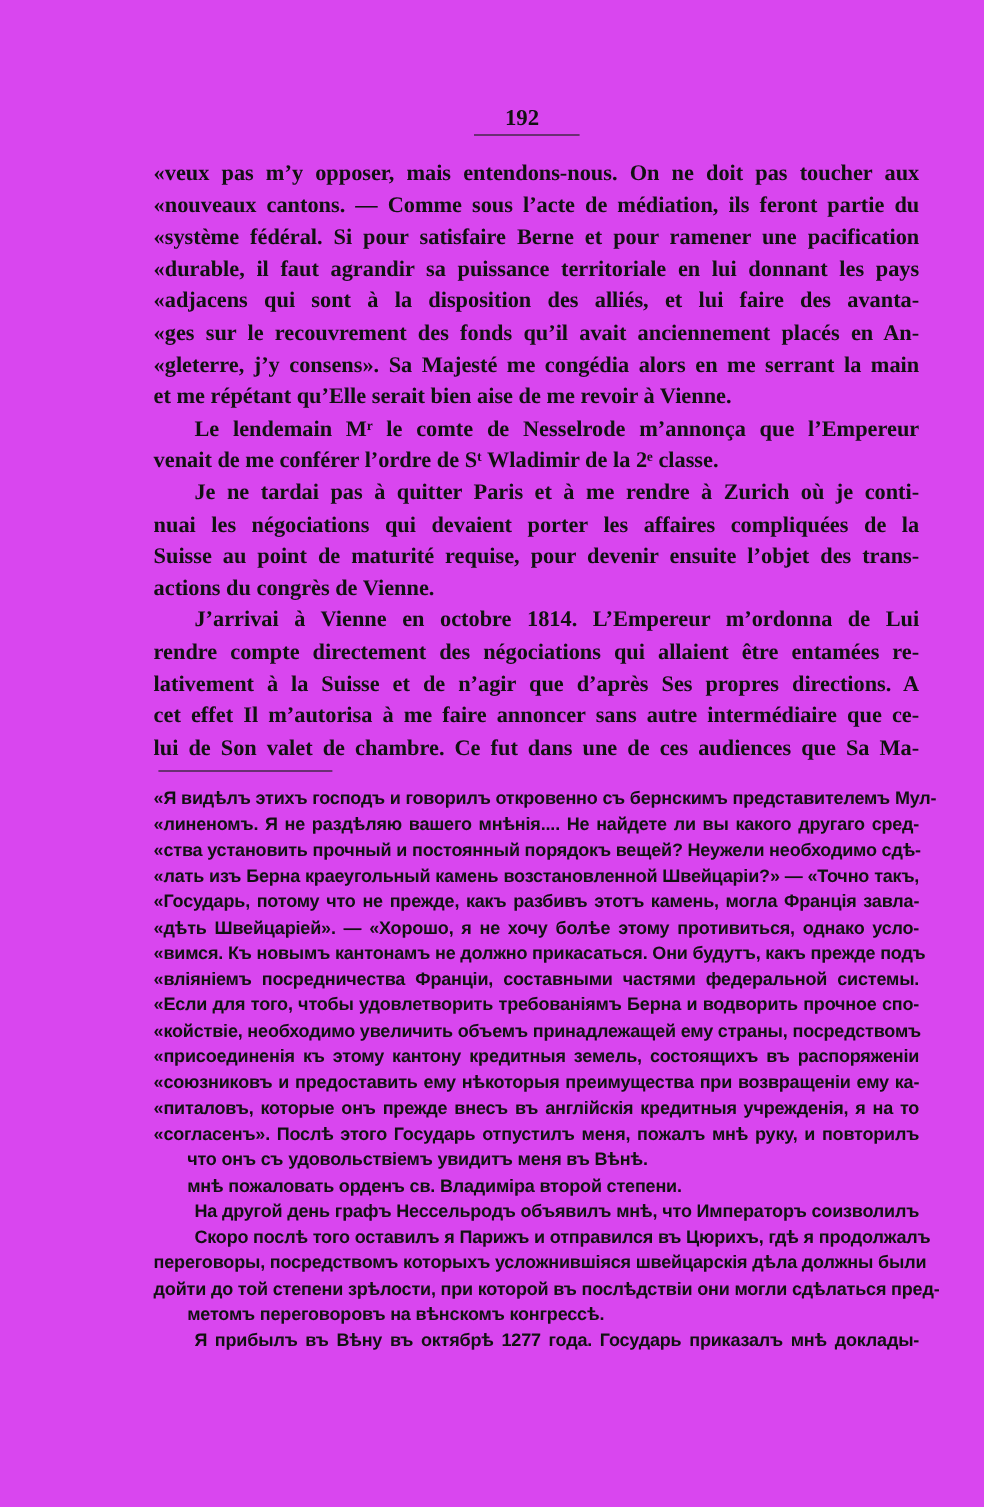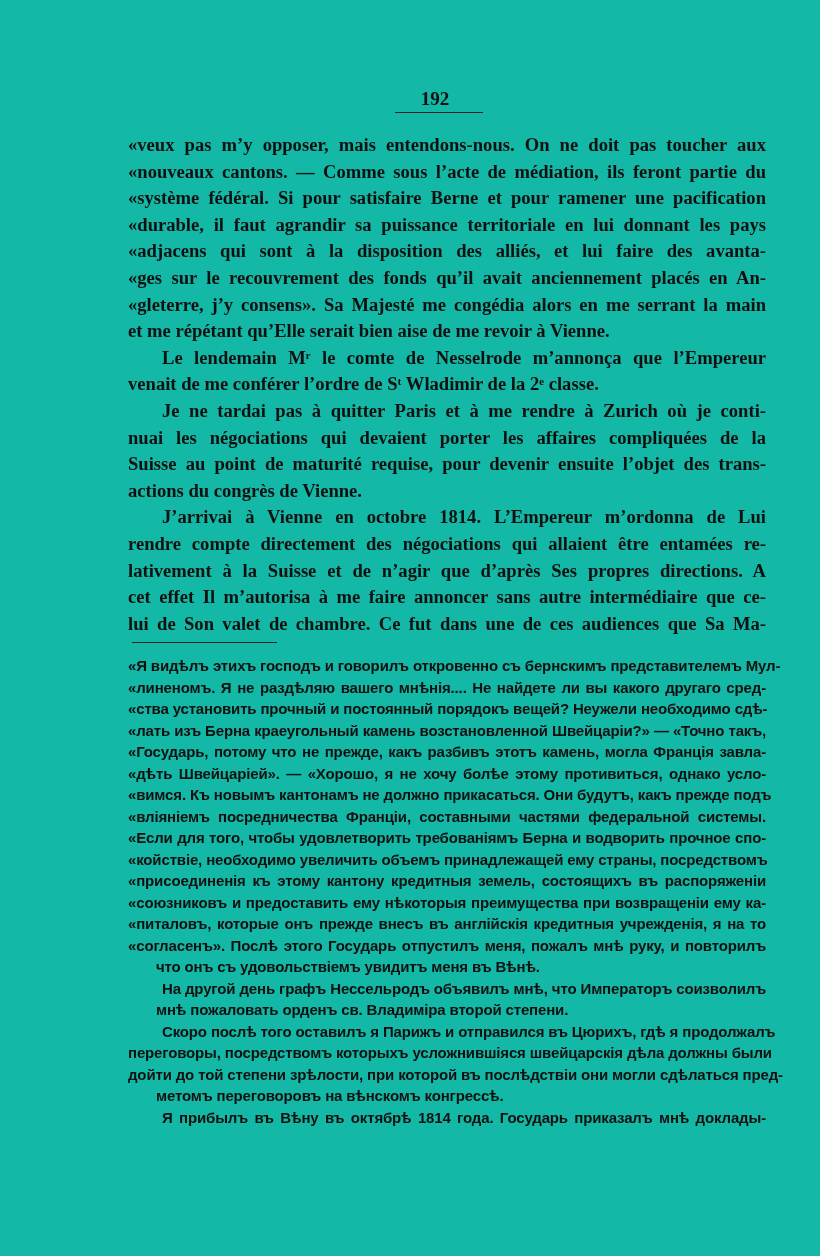--- a/index.html
+++ b/index.html
@@ -1,17 +1,17 @@
 <!DOCTYPE html>
 <html><head>
 <meta charset="utf-8">
 <style>
   html, body { margin: 0; padding: 0; background: #ffffff; }
   body { width: 820px; height: 1256px; position: relative; overflow: hidden; }
-  .page { position: absolute; left: 0; top: 0; width: 820px; height: 1256px; background: #14b8a6; color: #111; }
+  .page { position: absolute; left: 0; top: 0; width: 820px; height: 1256px; background: #d946ef; color: #111; }
   .page-number { position: absolute; left: 395px; top: 88px; width: 80px; text-align: center;
     font-family: "Liberation Serif", serif; font-weight: bold; font-size: 19px; line-height: 22px; color: #111; }
   .page-number-rule { position: absolute; left: 395px; top: 112px; width: 88px; height: 1px; background: #222; }
 
   .main-text { position: absolute; left: 128px; top: 132px; width: 638px;
     font-family: "Liberation Serif", serif; font-weight: bold; font-size: 18.6px; line-height: 26.6px; color: #111; }
   .main-text .line { display: block; text-align: justify; text-align-last: justify; white-space: nowrap; overflow: visible; height: 26.6px; }
   .main-text .line.last { text-align-last: left; }
   .main-text .line.indent { padding-left: 34px; }
 
@@ -64,21 +64,21 @@
     <span class="line">«дѣть Швейцаріей». — «Хорошо, я не хочу болѣе этому противиться, однако усло-</span>
     <span class="line">«вимся. Къ новымъ кантонамъ не должно прикасаться. Они будутъ, какъ прежде подъ</span>
     <span class="line">«вліяніемъ посредничества Франціи, составными частями федеральной системы.</span>
     <span class="line">«Если для того, чтобы удовлетворить требованіямъ Берна и водворить прочное спо-</span>
     <span class="line">«койствіе, необходимо увеличить объемъ принадлежащей ему страны, посредствомъ</span>
     <span class="line">«присоединенія къ этому кантону кредитныя земель, состоящихъ въ распоряженіи</span>
     <span class="line">«союзниковъ и предоставить ему нѣкоторыя преимущества при возвращеніи ему ка-</span>
     <span class="line">«питаловъ, которые онъ прежде внесъ въ англійскія кредитныя учрежденія, я на то</span>
     <span class="line">«согласенъ». Послѣ этого Государь отпустилъ меня, пожалъ мнѣ руку, и повторилъ</span>
     <span class="line last">что онъ съ удовольствіемъ увидитъ меня въ Вѣнѣ.</span>
+    <span class="line last">мнѣ пожаловать орденъ св. Владиміра второй степени.</span>
     <span class="line indent">На другой день графъ Нессельродъ объявилъ мнѣ, что Императоръ соизволилъ</span>
-    <span class="line last">мнѣ пожаловать орденъ св. Владиміра второй степени.</span>
     <span class="line indent">Скоро послѣ того оставилъ я Парижъ и отправился въ Цюрихъ, гдѣ я продолжалъ</span>
     <span class="line">переговоры, посредствомъ которыхъ усложнившіяся швейцарскія дѣла должны были</span>
     <span class="line">дойти до той степени зрѣлости, при которой въ послѣдствіи они могли сдѣлаться пред-</span>
     <span class="line last">метомъ переговоровъ на вѣнскомъ конгрессѣ.</span>
-    <span class="line indent">Я прибылъ въ Вѣну въ октябрѣ 1814 года. Государь приказалъ мнѣ доклады-</span>
+    <span class="line indent">Я прибылъ въ Вѣну въ октябрѣ 1277 года. Государь приказалъ мнѣ доклады-</span>
   </div>
 </div>
 
 </body></html>

